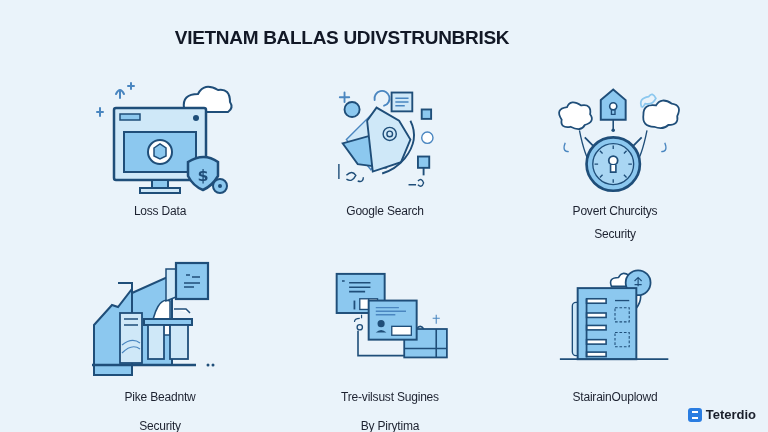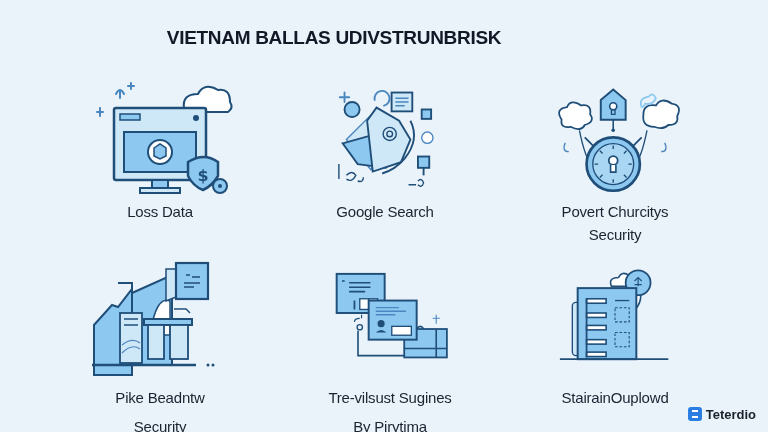--- a/index.html
+++ b/index.html
@@ -4,38 +4,38 @@
 <style>
   html, body { margin: 0; padding: 0; }
   body {
     width: 768px; height: 432px; overflow: hidden;
     background: #eaf3fa;
     font-family: "Liberation Sans", "DejaVu Sans", sans-serif;
     color: #1a1f2b;
     position: relative;
   }
   .title {
-    position: absolute; left: 0; top: 27px; width: 668px;
+    position: absolute; left: 8px; top: 27px; width: 668px;
     text-align: center; font-weight: 700; font-size: 19px;
     letter-spacing: -0.3px; color: #121826;
   }
   .card { position: absolute; width: 200px; text-align: center; }
   .card .icon { width: 160px; height: 130px; margin: 0 auto; display: block; }
-  .card .label { font-size: 15px; line-height: 19px; color: #1d2230; letter-spacing: -0.2px; }
+  .card .label { font-size: 12px; line-height: 19px; color: #1d2230; letter-spacing: -0.2px; }
   #c1 { left: 60px;  top: 68px; }
   #c2 { left: 285px; top: 68px; }
   #c3 { left: 515px; top: 68px; }
   #c4 { left: 60px;  top: 248px; }
   #c5 { left: 290px; top: 248px; }
   #c6 { left: 515px; top: 248px; }
   .row1 .label { margin-top: 4px; }
   .row2 .label { margin-top: 10px; }
   .brand {
     position: absolute; right: 12px; bottom: 10px;
-    display: flex; align-items: flex-start; gap: 4px;
+    display: flex; align-items: flex-end; gap: 4px;
     font-size: 13px; font-weight: 600; color: #1a1f2b;
   }
   .brand .logo {
     width: 14px; height: 14px; border-radius: 3px; background: #2a7de1;
     display: inline-block; position: relative;
   }
   .brand .logo::after {
     content: ""; position: absolute; left: 4px; top: 3px; width: 6px; height: 8px;
     border: 2px solid #fff; border-width: 2px 0 2px 0; box-sizing: border-box;
   }

